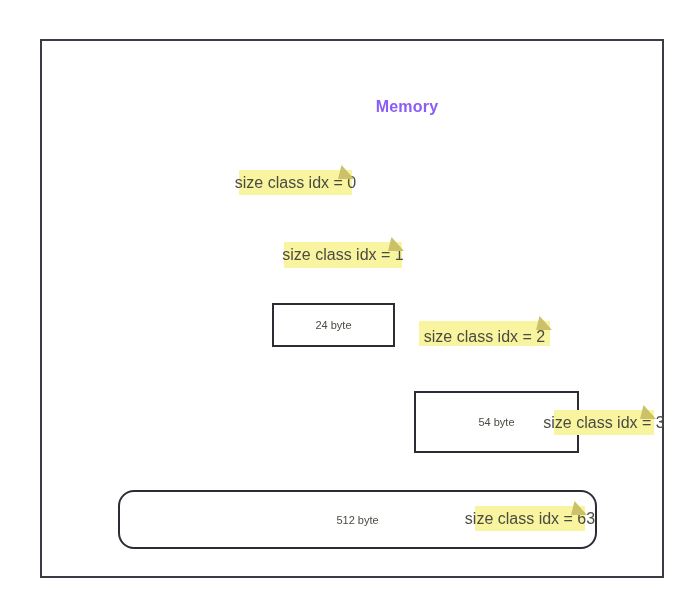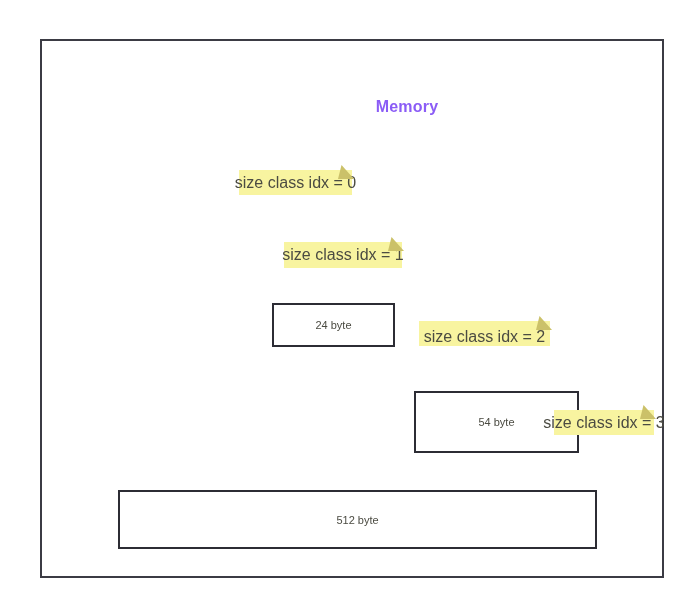--- a/index.html
+++ b/index.html
@@ -73,21 +73,21 @@
   }
   
   .b0{left:148px; top:111px; width:43px;  height:62px;}
   .n0{left:197px; top:129px; width:113px; height:25px;}
   .b1{left:148px; top:184px; width:85px;  height:61px;}
   .n1{left:242px; top:201px; width:118px; height:26px;}
   .b2{left:230px; top:262px; width:123px; height:44px;}
   .n2{left:377px; top:280px; width:131px; height:25px;align-items:flex-end;}
   .b3{left:372px; top:350px; width:165px; height:62px;}
   .n3{left:512px; top:369px; width:100px; height:25px;}
-  .b4{left:76px;  top:449px; width:479px; height:59px;}
+  .b4{left:76px;  top:449px; width:479px; height:59px;border-radius:16px;}
   .n4{left:433px; top:465px; width:110px; height:25px;}
 </style>
 </head>
 <body>
 
 <div class="page">
   <div class="frame">
     <div class="title">Memory</div>
 
     <div class="note n0">
@@ -112,14 +112,18 @@
       <span>54 byte</span>
     </div>
     <div class="note n3">
       <span class="fold"></span>
       <span>size class idx = 3</span>
     </div>
 
     <div class="box b4">
       <span>512 byte</span>
     </div>
+    <div class="note n4">
+      <span class="fold"></span>
+      <span>size class idx = 63</span>
+    </div>
   </div>
 </div>
 
 </body></html>

